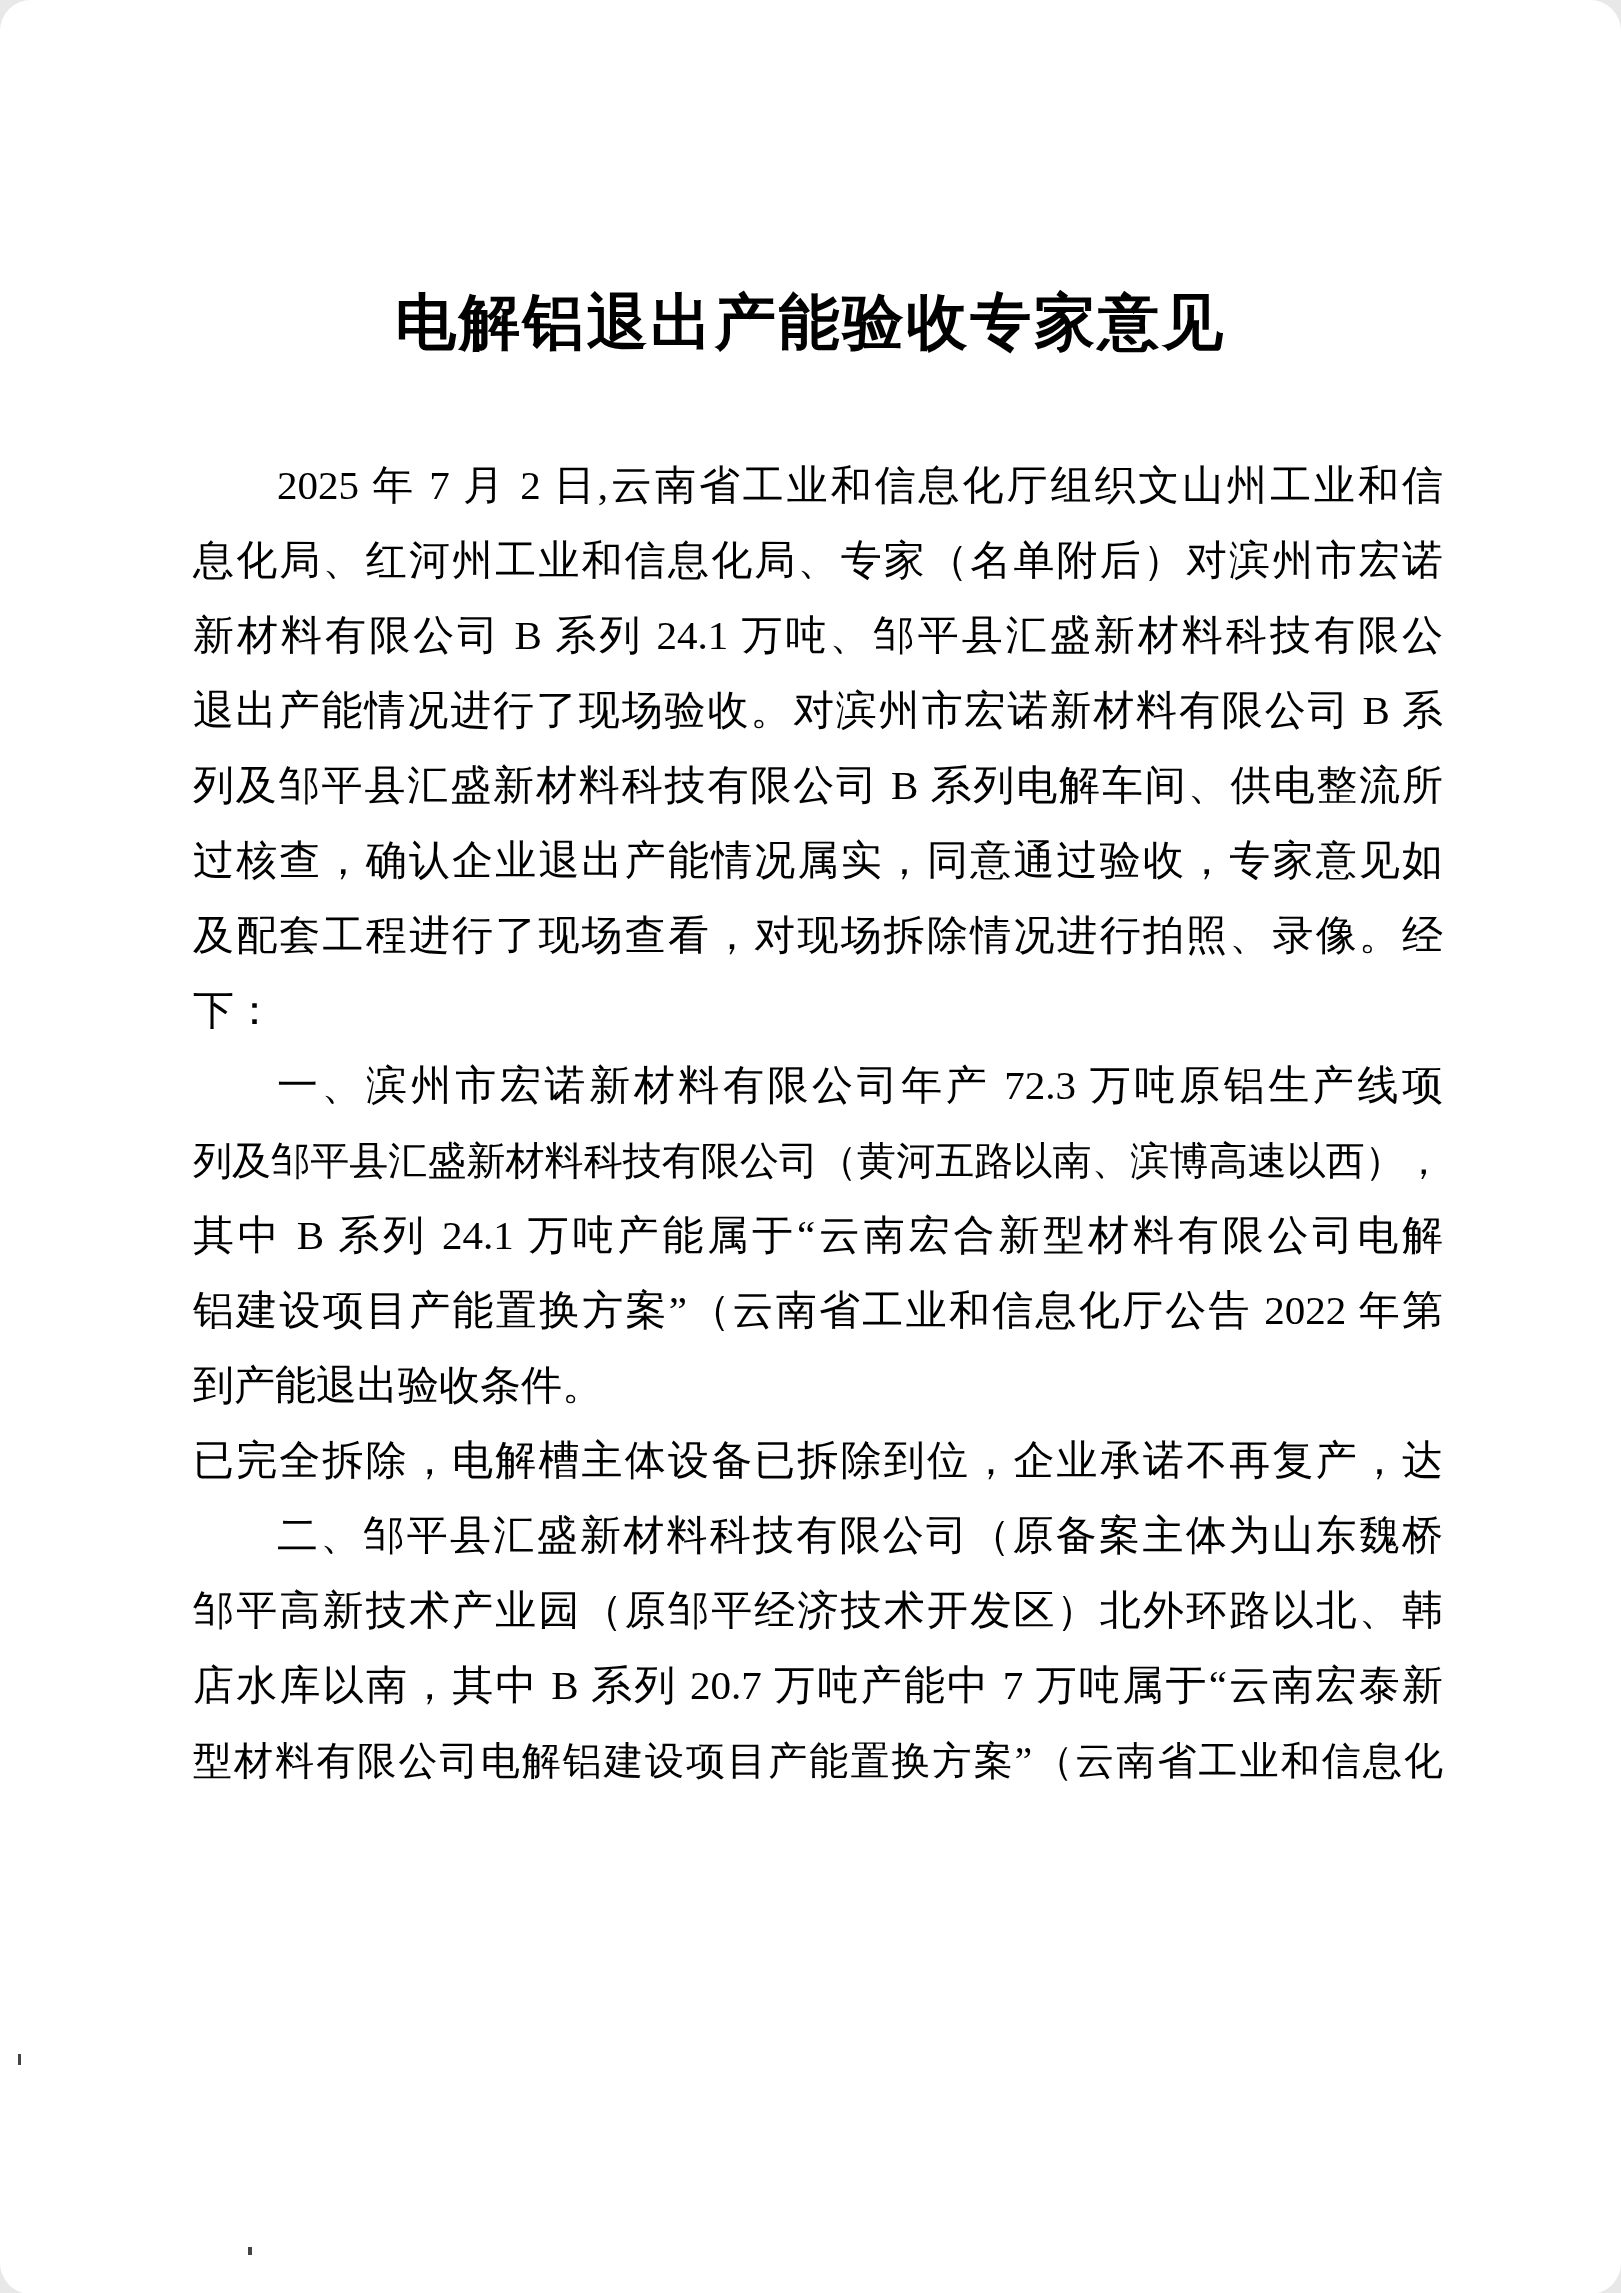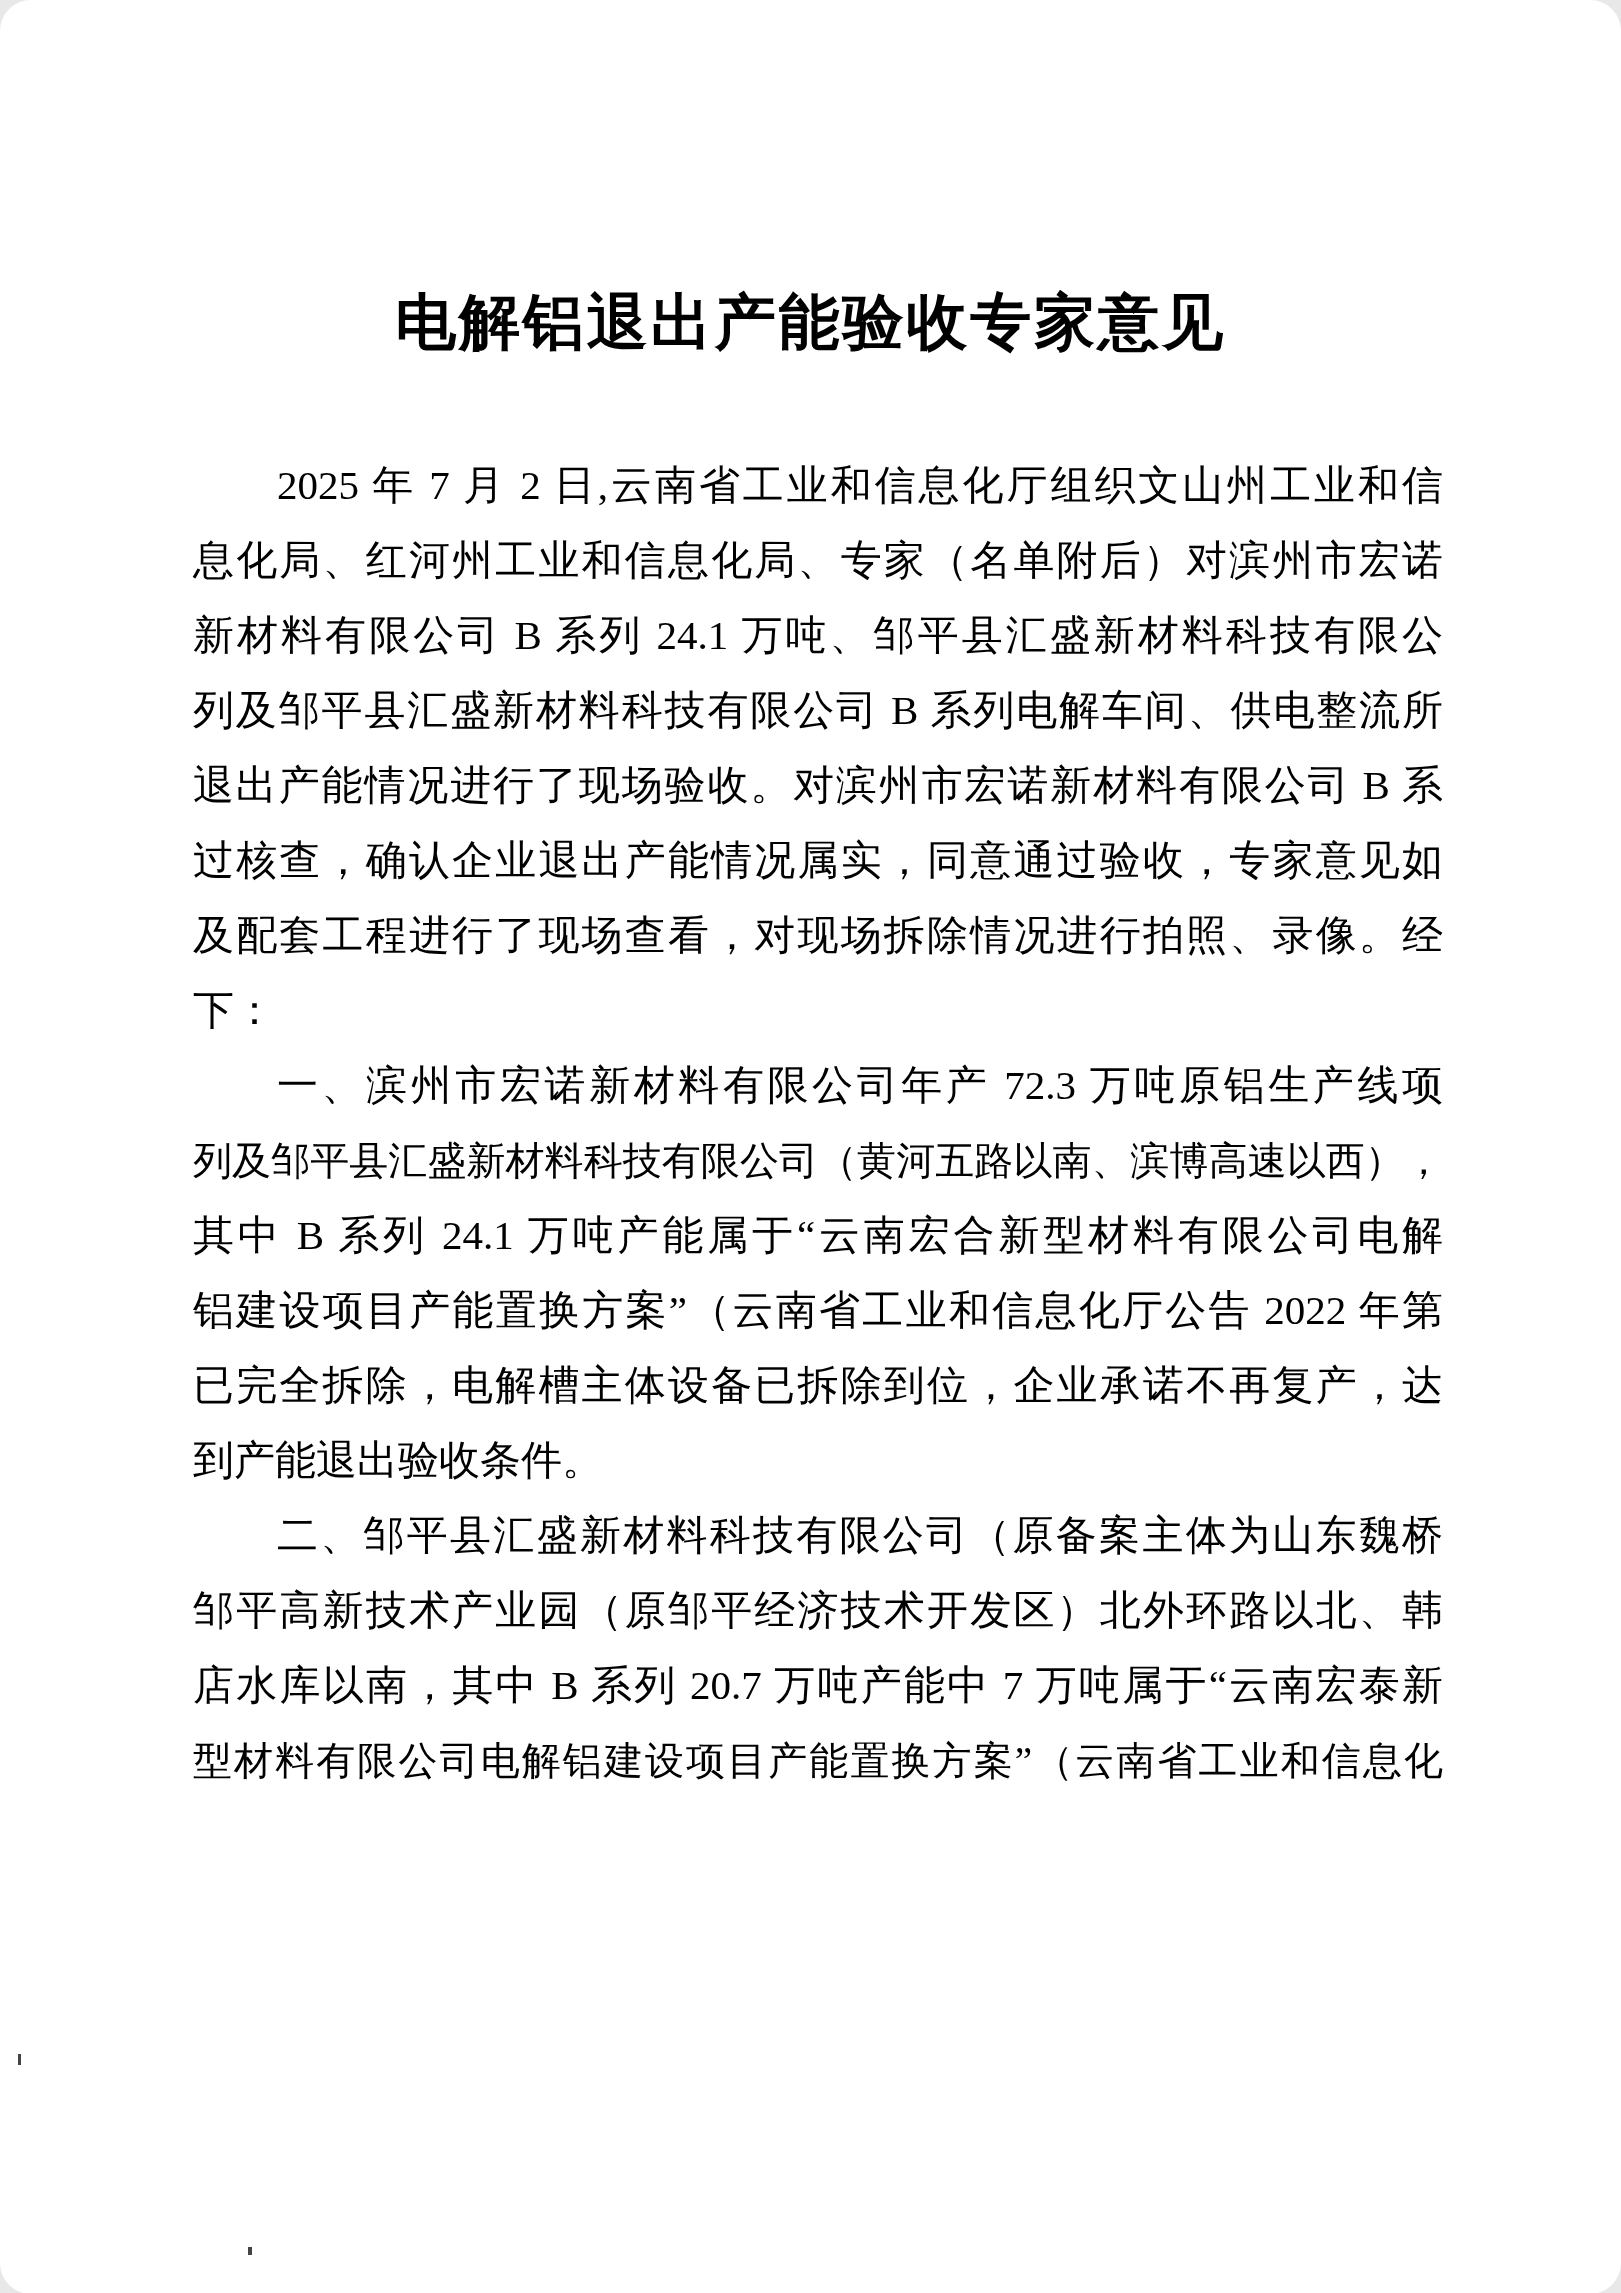--- a/index.html
+++ b/index.html
@@ -67,34 +67,34 @@
 <div class="page">
 
   <h1 class="doc-title">电解铝退出产能验收专家意见</h1>
 
   <div class="doc-content">
 
     <div class="para">
       <div class="line just indent">2025 年 7 月 2 日,云南省工业和信息化厅组织文山州工业和信</div>
       <div class="line just">息化局、红河州工业和信息化局、专家（名单附后）对滨州市宏诺</div>
       <div class="line just">新材料有限公司 B 系列 24.1 万吨、邹平县汇盛新材料科技有限公</div>
+      <div class="line just">退出产能情况进行了现场验收。对滨州市宏诺新材料有限公司 B 系</div>
       <div class="line just">列及邹平县汇盛新材料科技有限公司 B 系列电解车间、供电整流所</div>
-      <div class="line just">退出产能情况进行了现场验收。对滨州市宏诺新材料有限公司 B 系</div>
       <div class="line just">过核查，确认企业退出产能情况属实，同意通过验收，专家意见如</div>
       <div class="line just">及配套工程进行了现场查看，对现场拆除情况进行拍照、录像。经</div>
       <div class="line">下：</div>
     </div>
 
     <div class="para">
       <div class="line just indent">一、滨州市宏诺新材料有限公司年产 72.3 万吨原铝生产线项</div>
       <div class="line just tight">列及邹平县汇盛新材料科技有限公司（黄河五路以南、滨博高速以西），</div>
       <div class="line just">其中 B 系列 24.1 万吨产能属于“云南宏合新型材料有限公司电解</div>
       <div class="line just">铝建设项目产能置换方案”（云南省工业和信息化厅公告 2022 年第</div>
+      <div class="line">到产能退出验收条件。</div>
       <div class="line just">已完全拆除，电解槽主体设备已拆除到位，企业承诺不再复产，达</div>
-      <div class="line">到产能退出验收条件。</div>
     </div>
 
     <div class="para">
       <div class="line just indent">二、邹平县汇盛新材料科技有限公司（原备案主体为山东魏桥</div>
       <div class="line just">邹平高新技术产业园（原邹平经济技术开发区）北外环路以北、韩</div>
       <div class="line just">店水库以南，其中 B 系列 20.7 万吨产能中 7 万吨属于“云南宏泰新</div>
       <div class="line just tight">型材料有限公司电解铝建设项目产能置换方案”（云南省工业和信息化</div>
     </div>
 
   </div>

